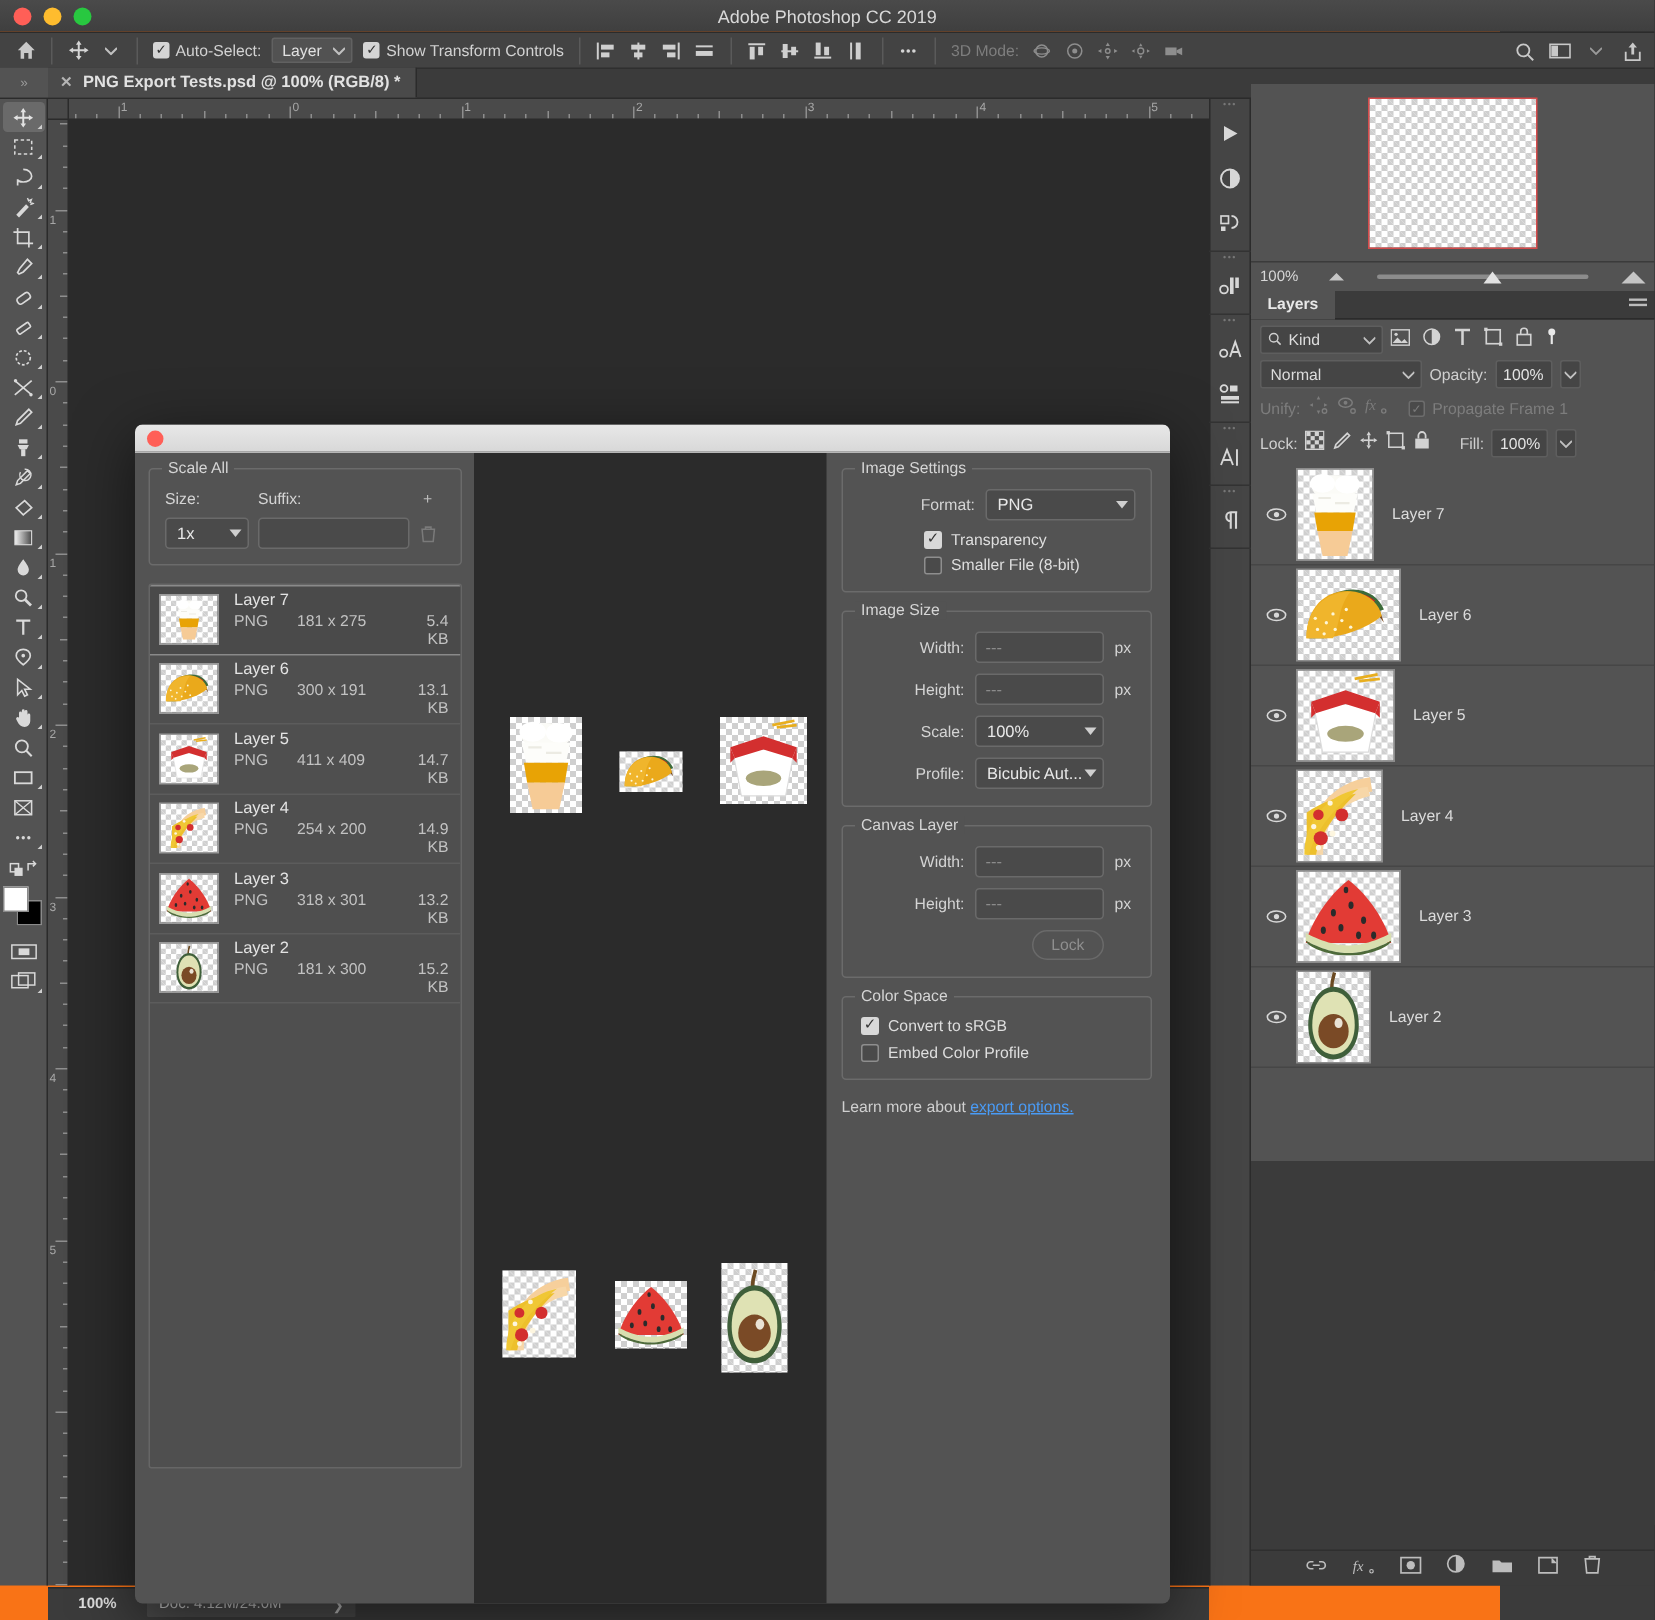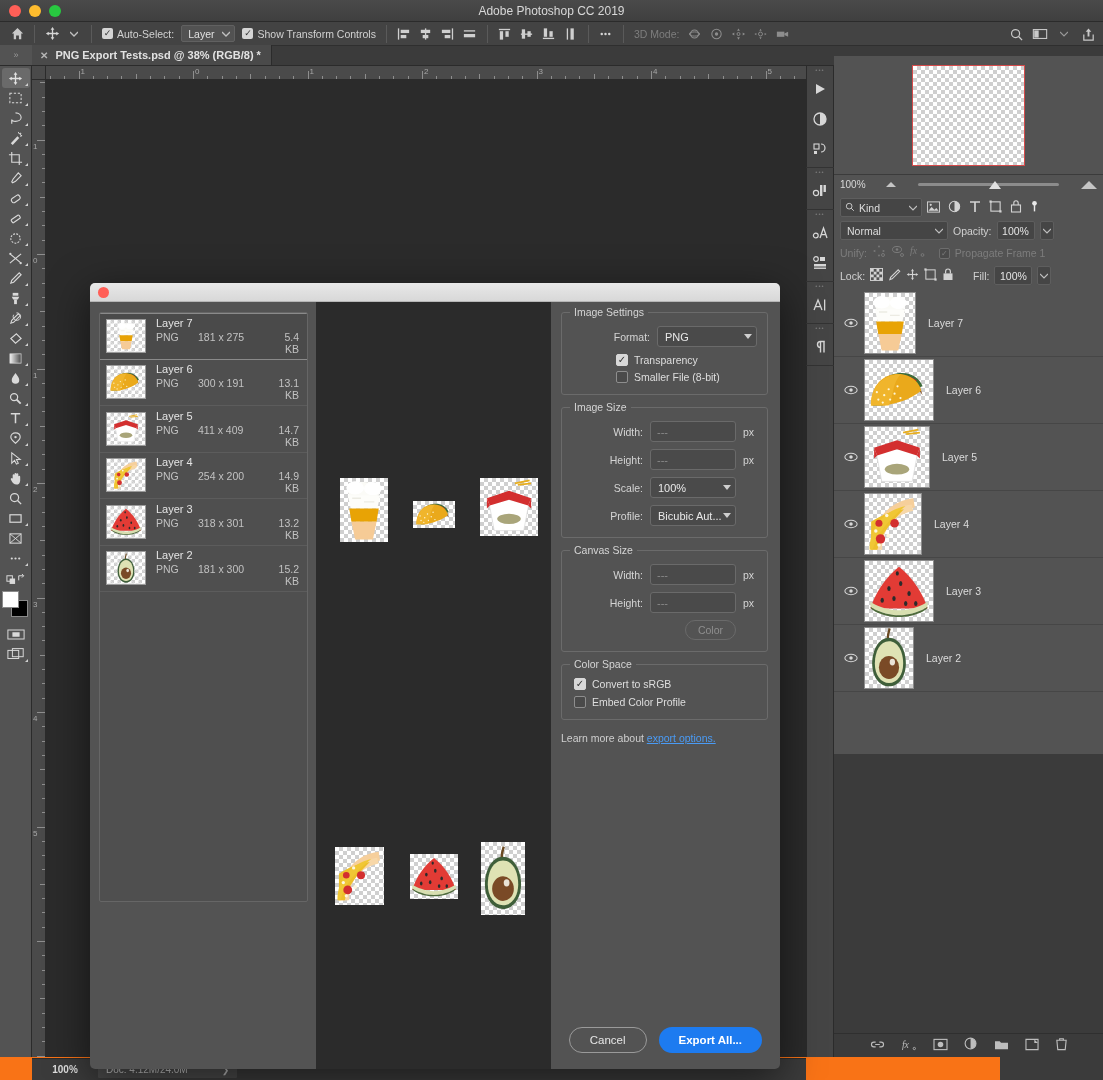--- a/index.html
+++ b/index.html
@@ -483,21 +483,21 @@
             <path d="M3 8 L3 14 L13 14 L13 8" stroke="#c9c9c9" stroke-width="1.3" fill="none"></path>
           </svg>
       </div>
     </div>
   </div>
 
   <div class="tab-bar">
     <div class="collapse-arrows">»</div>
     <div class="doc-tab">
       <span class="tab-close">✕</span>
-      <span>PNG Export Tests.psd @ 38% (RGB/8) *</span>
+      <span>PNG Export Tests.psd @ 100% (RGB/8) *</span>
     </div>
   </div>
 
   <div class="toolbar">
     <div class="tool active">
       <svg width="15" height="15" viewBox="0 0 16 16">
           <path d="M8 1 L10 4 L8.7 4 L8.7 7.3 L12 7.3 L12 6 L15 8 L12 10 L12 8.7 L8.7 8.7 L8.7 12 L10 12 L8 15 L6 12 L7.3 12 L7.3 8.7 L4 8.7 L4 10 L1 8 L4 6 L4 7.3 L7.3 7.3 L7.3 4 L6 4 Z" fill="#e2e2e2"></path>
         </svg>
       <span class="corner"></span>
     </div>
@@ -907,20 +907,29 @@
     <div class="nav-footer">
       <div class="zoom-val">100%</div>
       <div class="mtn-sm"></div>
       <div class="zoom-slider">
         <div class="zs-track"></div>
         <div class="zs-thumb"></div>
       </div>
       <div class="mtn-lg"></div>
     </div>
 
+    <div class="panel-tabs layers-header">
+      <div class="ptab active">Layers</div>
+      <div class="pmenu">
+        <svg width="12" height="10" viewBox="0 0 12 10">
+            <rect x="0" y="1" width="12" height="1.6" fill="#bcbcbc"></rect>
+            <rect x="0" y="4.5" width="12" height="1.6" fill="#bcbcbc"></rect>
+          </svg>
+      </div>
+    </div>
     <div class="layers-controls">
       <div class="lrow">
         <div class="kind-select">
           <span style="display:flex;align-items:flex-start;gap:4px">
             <svg width="10" height="10" viewBox="0 0 12 12">
                 <circle cx="5" cy="5" r="3.4" stroke="#d0d0d0" stroke-width="1.1" fill="none"></circle>
                 <line x1="7.5" y1="7.5" x2="10.5" y2="10.5" stroke="#d0d0d0" stroke-width="1.2"></line>
               </svg>
             <span>Kind</span>
           </span>
@@ -1209,20 +1218,40 @@
     </div>
   </div>
 
   <div class="dialog">
     <div class="dlg-titlebar">
       <div class="dlg-close"></div>
     </div>
     <div class="dlg-body">
 
       <div class="dlg-left">
+        <div class="group">
+          <div class="group-title">Scale All</div>
+          <div class="scale-row" style="margin-bottom:6px">
+            <span class="fld-label" style="width:62px">Size:</span>
+            <span class="fld-label" style="flex:1">Suffix:</span>
+            <span class="fld-label" style="width:24px;text-align:center;color:#bdbdbd">+</span>
+          </div>
+          <div class="scale-row">
+            <div class="sel" style="width:56px">
+              <span>1x</span>
+              <span class="chev"></span>
+            </div>
+            <div class="txtfield" style="flex:1;margin-left:6px" placeholder=""></div>
+            <span style="width:24px;display:flex;justify-content:center;color:#7a7a7a">
+              <svg width="11" height="12" viewBox="0 0 12 13">
+                  <path d="M1.5 3 L10.5 3 L9.6 12 L2.4 12 Z M4 3 L4 1.5 L8 1.5 L8 3" stroke="#7a7a7a" stroke-width="1.1" fill="none"></path>
+                </svg>
+            </span>
+          </div>
+        </div>
         <div class="exp-list" id="export-list">
             <div class="exp-item selected">
               <div class="exp-thumb">
                 <svg viewBox="0 0 60 84" width="20" height="30">
                   <ellipse cx="30" cy="16" rx="22" ry="12" fill="#fbfbf7"></ellipse>
                   <ellipse cx="18" cy="12" rx="12" ry="9" fill="#ffffff"></ellipse>
                   <ellipse cx="42" cy="13" rx="12" ry="9" fill="#ffffff"></ellipse>
                   <path d="M8 22 L52 22 L48 40 L12 40 Z" fill="#fdfdfa"></path>
                   <path d="M10 40 L50 40 L47 58 L13 58 Z" fill="#e8a305"></path>
                   <path d="M13 58 L47 58 L42 82 L18 82 Z" fill="#f6cb96"></path>
@@ -1500,33 +1529,33 @@
             <span class="rlabel">Profile:</span>
             <div class="sel" style="width:86px">
               <span>Bicubic Aut...</span>
               <span class="chev"></span>
             </div>
             <span class="unit"></span>
           </div>
         </div>
 
         <div class="rgroup">
-          <div class="group-title">Canvas Size</div>
+          <div class="group-title">Canvas Layer</div>
           <div class="rrow">
             <span class="rlabel">Width:</span>
             <div class="txtfield placeholder" style="width:86px">---</div>
             <span class="unit">px</span>
           </div>
           <div class="rrow">
             <span class="rlabel">Height:</span>
             <div class="txtfield placeholder" style="width:86px">---</div>
             <span class="unit">px</span>
           </div>
           <div class="rrow" style="margin-bottom:0">
-            <span class="reset-btn">Color</span>
+            <span class="reset-btn">Lock</span>
             <span class="unit"></span>
           </div>
         </div>
 
 
         <div class="rgroup">
           <div class="group-title">Color Space</div>
           <div class="cbrow" style="padding-left:2px;margin-bottom:6px">
             <span class="cb on">✓</span>
             <span class="cbl">Convert to sRGB</span>
@@ -1537,18 +1566,14 @@
           </div>
         </div>
 
         <div class="learn">
           <span>Learn more about</span>
           <a href="#">export options.</a>
         </div>
       </div>
     </div>
 
-    <div class="dlg-buttons">
-      <button class="btn-cancel">Cancel</button>
-      <button class="btn-export">Export All...</button>
-    </div>
   </div>
 </div>
 
 </body></html>

